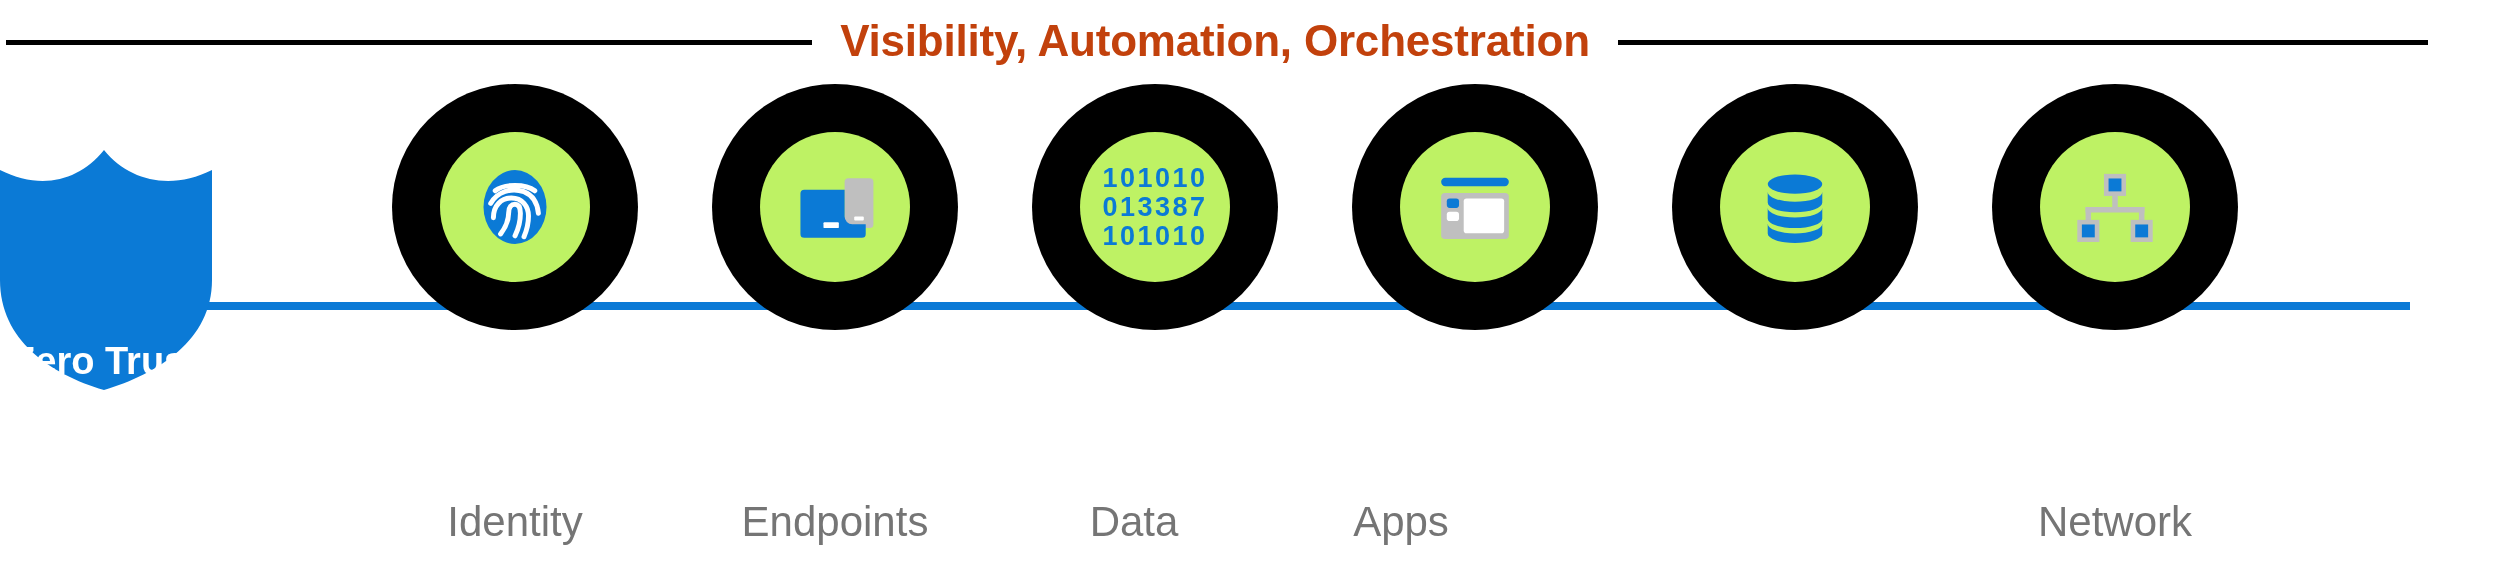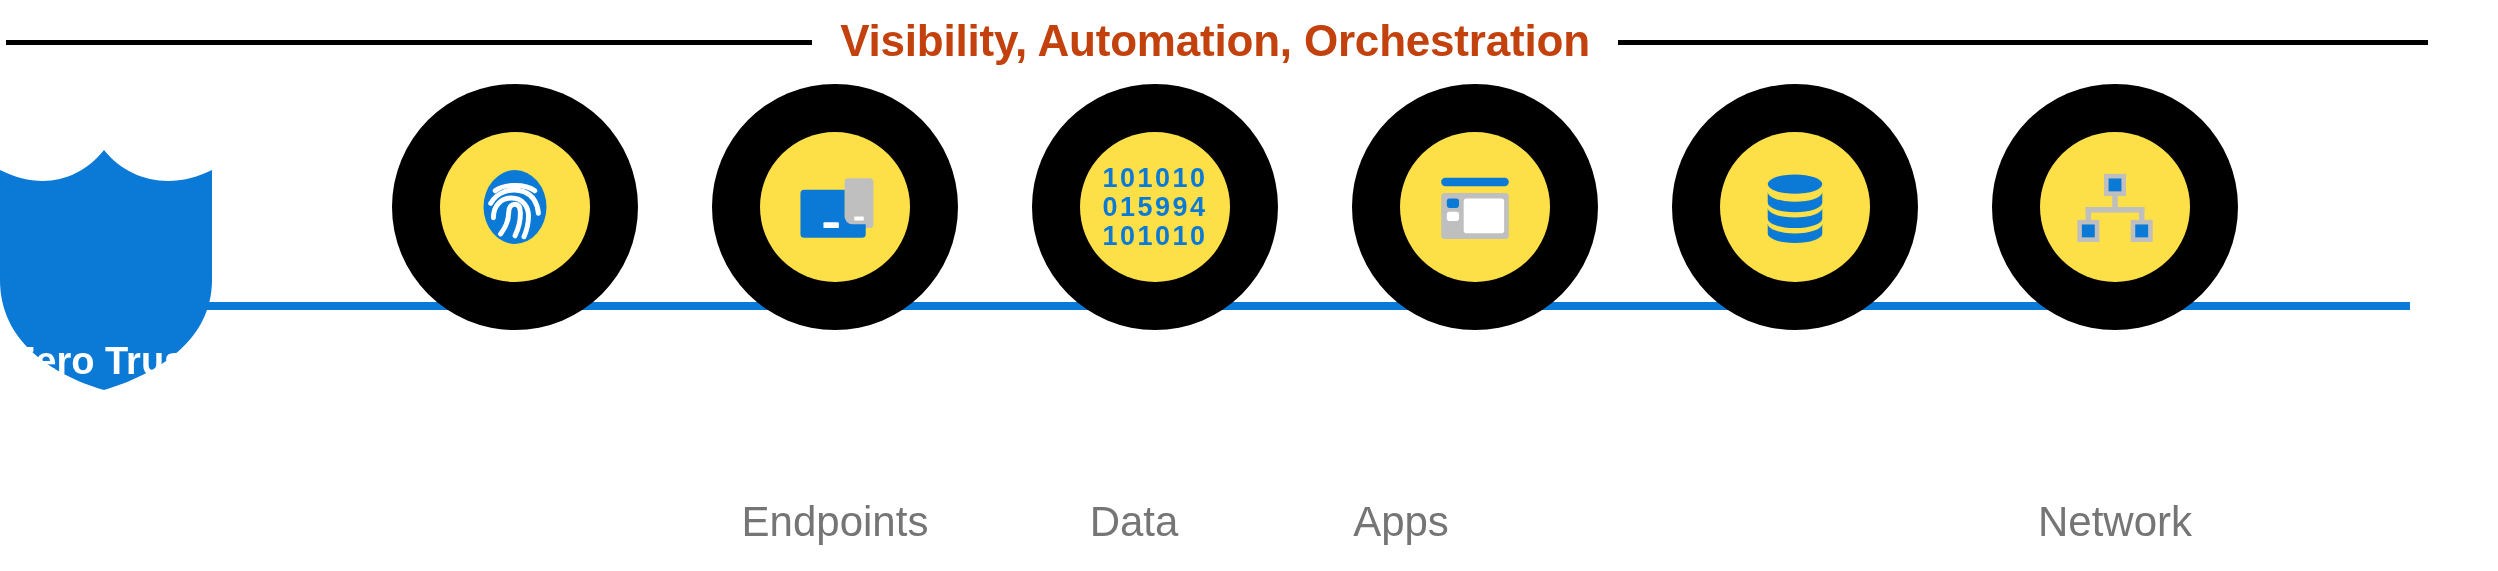--- a/index.html
+++ b/index.html
@@ -107,21 +107,21 @@
     border-radius: 50%;
     background: #000000;
   }
   .disc {
     position: absolute;
     left: 48px;
     top: 48px;
     width: 150px;
     height: 150px;
     border-radius: 50%;
-    background: #fde047;
+    background: #bef264;
     display: flex;
     align-items: center;
     justify-content: center;
   }
   .icon-slot {
     width: 112px;
     height: 112px;
     display: flex;
     align-items: center;
     justify-content: center;
@@ -197,21 +197,21 @@
         </div>
       </div>
     </div>
 
     <div class="pillar" style="left:1032px;">
       <div class="ring"></div>
       <div class="disc">
         <div class="icon-slot">
           <div class="binary">
             <div>101010</div>
-            <div>015994</div>
+            <div>013387</div>
             <div>101010</div>
           </div>
         </div>
       </div>
     </div>
 
     <div class="pillar" style="left:1352px;">
       <div class="ring"></div>
       <div class="disc">
         <div class="icon-slot">
@@ -261,20 +261,21 @@
               <rect x="14" y="69" width="14" height="14"></rect>
               <rect x="72" y="69" width="14" height="14"></rect>
             </g>
           </svg>
         </div>
       </div>
     </div>
 
   </div>
 
+  <div class="pillar-label" style="left:305px;">Identity</div>
   <div class="pillar-label" style="left:625px;">Endpoints</div>
   <div class="pillar-label" style="left:924px;">Data</div>
   <div class="pillar-label" style="left:1191px;">Apps</div>
   <div class="pillar-label" style="left:1905px;">Network</div>
 
   <div class="shield">
     <svg viewBox="0 0 222 242" width="222" height="242" aria-hidden="true">
       <path d="M0 22 C40 42, 78 34, 104 2 C130 34, 172 42, 212 22 L212 132 C212 192, 158 226, 104 242 C50 226, 0 192, 0 132 Z" fill="#0B7AD6"></path>
     </svg>
     <div class="shield-label">

